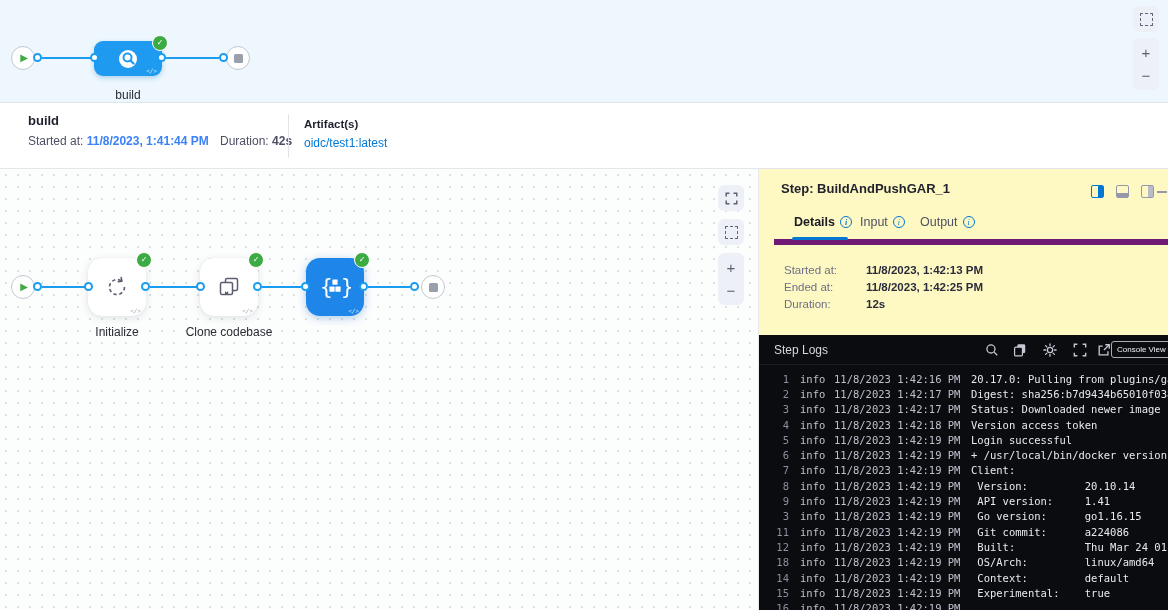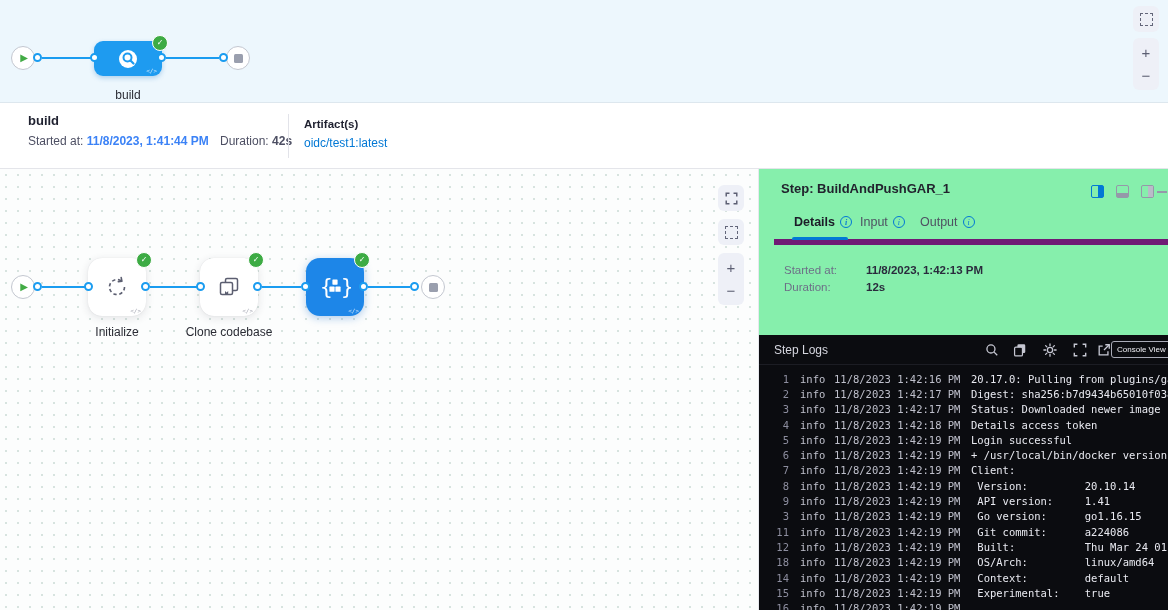--- a/index.html
+++ b/index.html
@@ -56,21 +56,21 @@
             background-color:#fcfdfd;
             background-image:radial-gradient(#d7e3df 1px, transparent 1.3px);
             background-size:12px 12px; }
 
   .step-card { position:absolute; width:58px; height:58px; background:#fff; border-radius:14px;
                box-shadow:0 2px 8px rgba(40,41,61,0.12), 0 0 1px rgba(40,41,61,0.15);
                display:flex; align-items:center; justify-content:center; z-index:2; }
   .step-card.blue { background:#1d86e8; box-shadow:0 2px 8px rgba(26,110,200,0.35); }
 
   
-  .panel { position:absolute; left:758px; top:169px; width:410px; height:441px; background:#86efac;
+  .panel { position:absolute; left:758px; top:169px; width:410px; height:441px; background:#fef9c3;
            border-left:1px solid #e7e8ee; box-sizing:border-box; overflow:hidden; }
   .panel-title { position:absolute; left:22px; top:12px; font-size:13px; font-weight:700; color:#22232e; }
   .layout-ic { position:absolute; top:16px; width:13px; height:13px; border-radius:2px; box-sizing:border-box; }
   .layout-ic .fill { position:absolute; }
   .ic-active { border:1.5px solid #0278d5; }
   .ic-active .fill { right:0; top:0; bottom:0; width:5px; background:#0278d5; }
   .ic-gray { border:1.5px solid #9598a9; }
   .ic-gray .fill-b { left:0; right:0; bottom:0; height:4px; background:#9598a9; }
   .ic-gray .fill-r { right:0; top:0; bottom:0; width:5px; background:#b9bbc8; }
   .minimize-dash { position:absolute; left:398px; top:22px; width:10px; height:2px; background:#9598a9; }
@@ -265,20 +265,24 @@
       <span class="tab-underline"></span>
     </div>
 
     <div class="details-rows">
 
         <div class="d-row">
           <span class="d-label">Started at:</span>
           <span class="d-value">11/8/2023, 1:42:13 PM</span>
         </div>
 
+        <div class="d-row">
+          <span class="d-label">Ended at:</span>
+          <span class="d-value">11/8/2023, 1:42:25 PM</span>
+        </div>
 
         <div class="d-row">
           <span class="d-label">Duration:</span>
           <span class="d-value">12s</span>
         </div>
 
       </div>
 
     <div class="logpanel">
       <div class="loghdr">
@@ -339,21 +343,21 @@
             <span class="ln">3</span>
             <span class="lv">info</span>
             <span class="lt">11/8/2023 1:42:17 PM</span>
             <span class="lm">Status: Downloaded newer image for p</span>
           </div>
 
           <div class="log-line">
             <span class="ln">4</span>
             <span class="lv">info</span>
             <span class="lt">11/8/2023 1:42:18 PM</span>
-            <span class="lm">Details access token</span>
+            <span class="lm">Version access token</span>
           </div>
 
           <div class="log-line">
             <span class="ln">5</span>
             <span class="lv">info</span>
             <span class="lt">11/8/2023 1:42:19 PM</span>
             <span class="lm">Login successful</span>
           </div>
 
           <div class="log-line">

